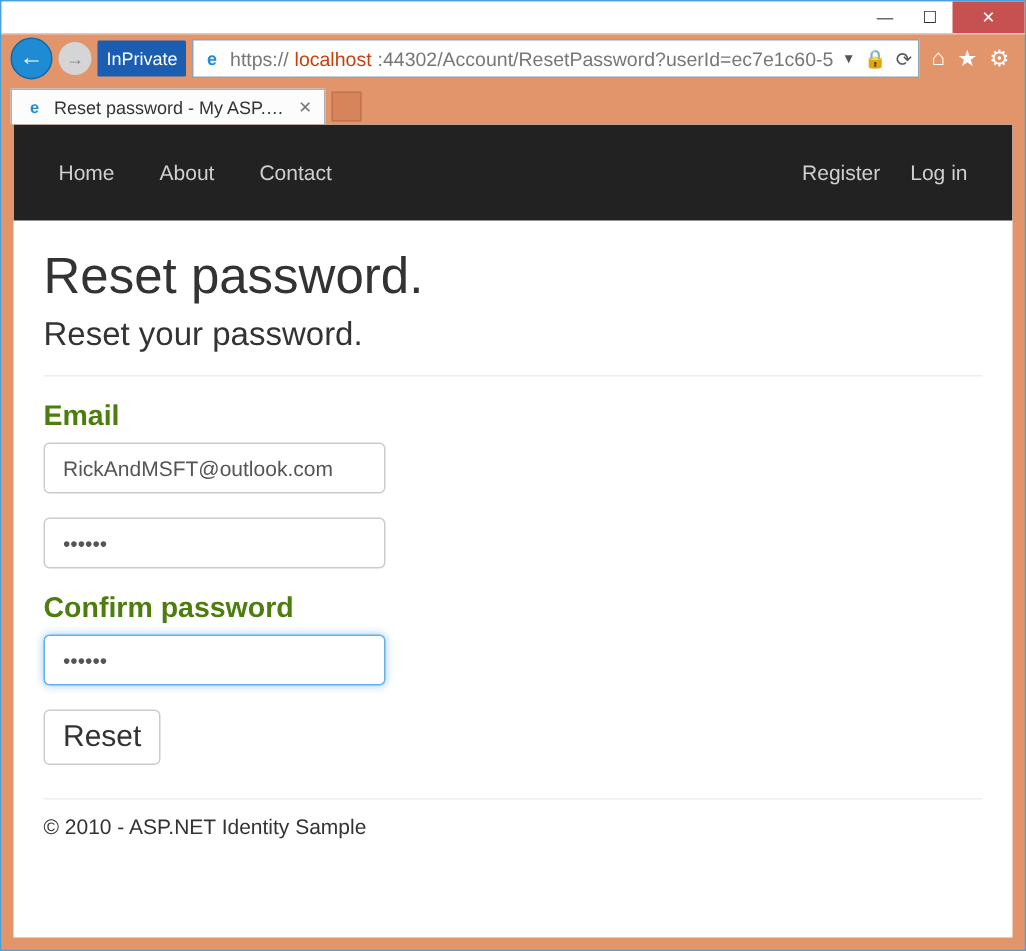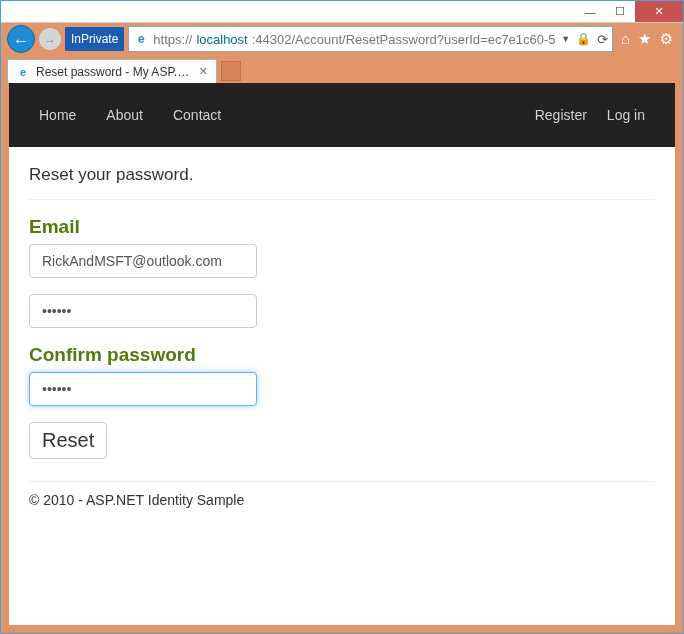--- a/index.html
+++ b/index.html
@@ -84,21 +84,21 @@
       overflow: hidden;
       white-space: nowrap;
       gap: 4px;
     }
     .url-box .ie-icon {
       width: 16px; height: 16px;
       display: inline-flex; align-items: center; justify-content: center;
       color: #1e8bd4; font-weight: bold; font-size: 12px;
     }
     .url-box .proto { color: #777; text-align: center; }
-    .url-box .host { color: #0369a1; }
+    .url-box .host { color: #c2410c; }
     .url-box .rest { color: #777; }
     .url-controls {
       margin-left: auto;
       display: flex; gap: 6px; align-items: center;
       color: #666; font-size: 12px;
     }
     .addr-icons {
       display: flex; gap: 8px; color: #fff; font-size: 15px;
       padding: 0 4px;
     }
@@ -161,21 +161,21 @@
     .container {
       padding: 18px 20px 10px 20px;
     }
     h1 {
       font-size: 34px;
       font-weight: 500;
       color: #333;
       margin-bottom: 6px;
     }
     .subtitle {
-      font-size: 17px;
+      font-size: 22px;
       color: #333;
       margin-bottom: 14px;
     }
     hr.sep {
       border: none;
       border-top: 1px solid #eee;
       margin: 10px 0 16px 0;
     }
     .form-group { margin-bottom: 16px; }
     .form-label {
@@ -277,20 +277,21 @@
           <a>About</a>
           <a>Contact</a>
         </div>
         <div class="nav-right">
           <a>Register</a>
           <a>Log in</a>
         </div>
       </div>
 
       <div class="container">
+        <h1>Reset password.</h1>
         <div class="subtitle">Reset your password.</div>
         <hr class="sep">
 
         <div class="form-group">
           <label class="form-label">Email</label>
           <input type="text" class="form-control" value="RickAndMSFT@outlook.com" style="">
         </div>
 
         <div class="form-group">
           <input type="text" class="form-control" value="••••••" style="">

